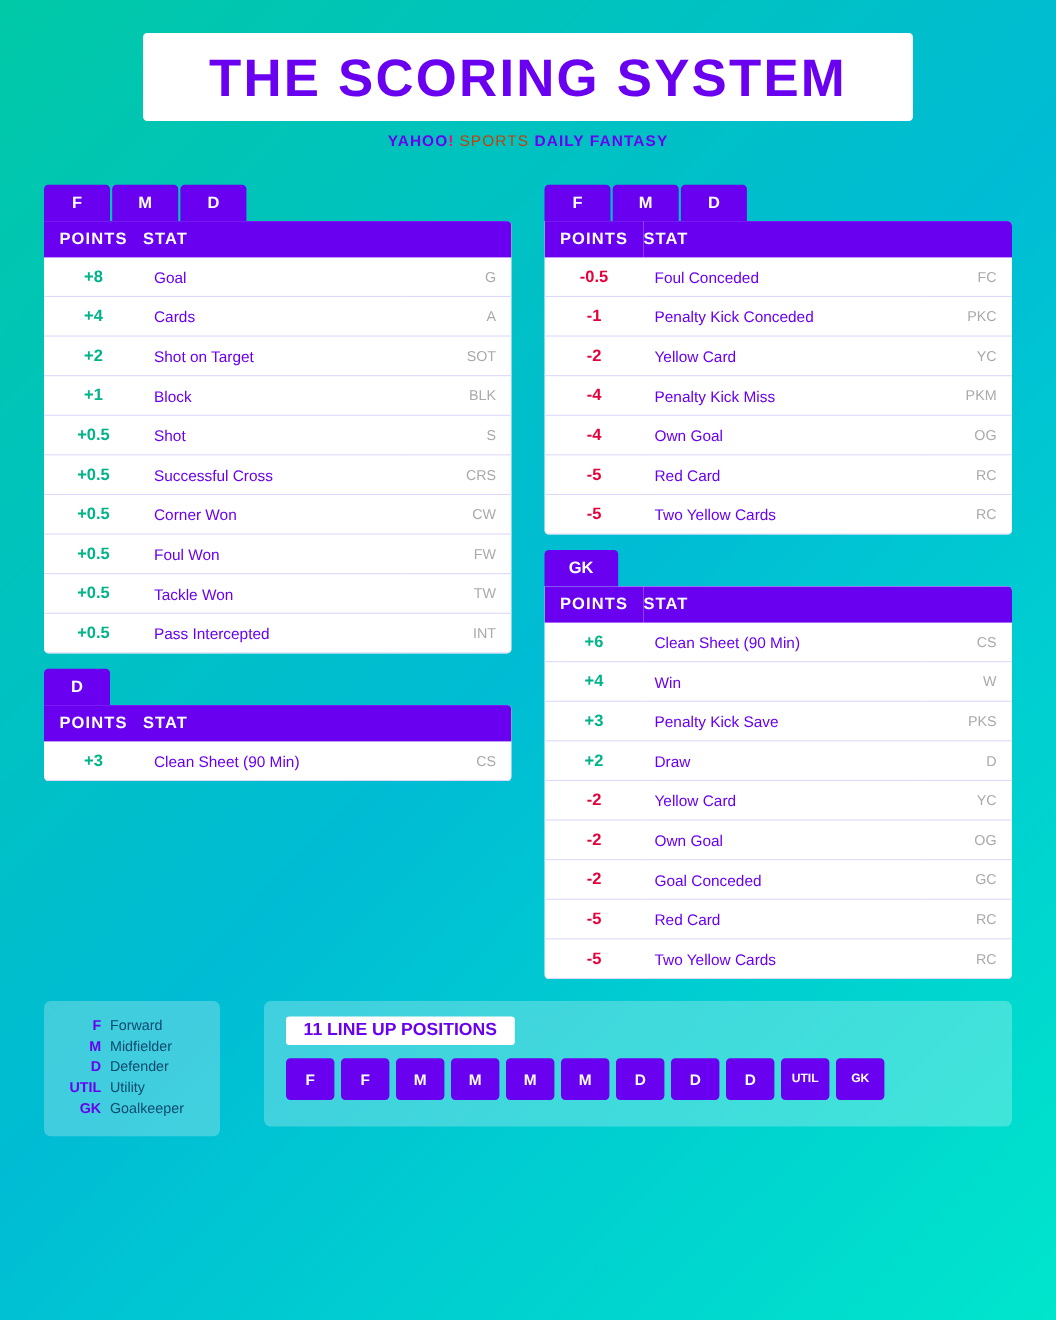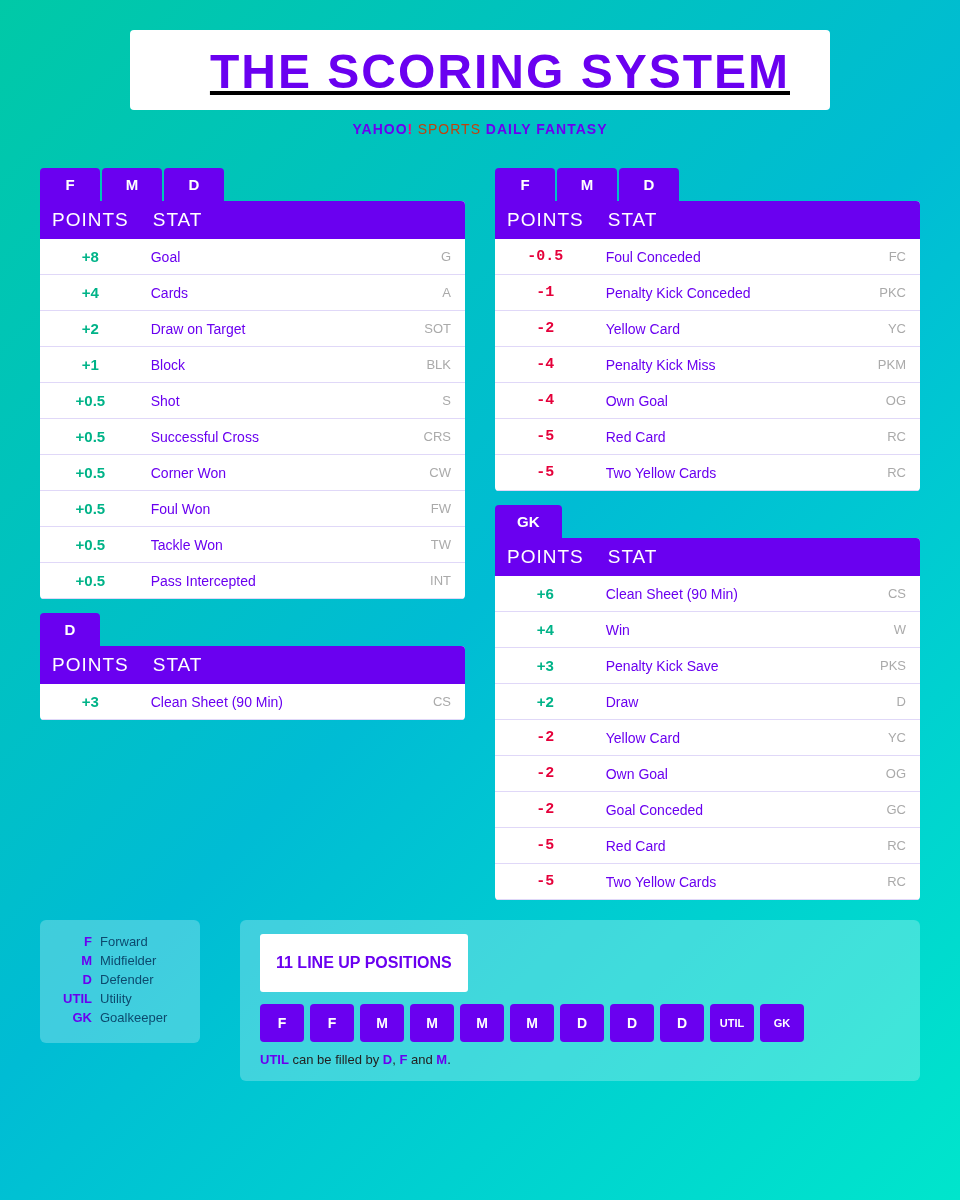--- a/index.html
+++ b/index.html
@@ -7,26 +7,25 @@
       width: 960px;
       min-height: 1200px;
       background: linear-gradient(135deg, #00c9a7 0%, #00bcd4 50%, #00e5cc 100%);
       font-family: Arial, Helvetica, sans-serif;
       padding: 30px 40px 30px 40px;
     }
 
     
     .title-box {
       background: white;
-      text-align: right;
+      text-align: center;
       padding: 18px 40px 14px;
       margin: 0 auto 10px;
       max-width: 700px;
       border-radius: 4px;
-      text-decoration: underline;
     }
     .title-box h1 {
       font-size: 48px;
       font-weight: 900;
       color: #6a00f0;
       letter-spacing: 2px;
       line-height: 1;
     }
     .subtitle {
       text-align: center;
@@ -91,23 +90,23 @@
       border-collapse: collapse;
       background: white;
       border-radius: 0 4px 4px 4px;
       overflow: hidden;
     }
     .scoring-table thead tr {
       background: #6a00f0;
     }
     .scoring-table thead th {
       color: white;
-      font-weight: 400;
-      font-size: 19px;
-      padding: 8px 12px;
+      font-weight: 700;
+      font-size: 15px;
+      padding: 8px 0;
       text-align: left;
       letter-spacing: 1px;
     }
     .scoring-table thead th:first-child {
       width: 90px;
       text-align: center;
     }
     .scoring-table tbody tr {
       border-bottom: 1px solid #e0d8f8;
     }
@@ -116,21 +115,20 @@
       font-size: 14px;
     }
     .scoring-table tbody td:first-child {
       text-align: center;
       font-weight: 900;
       font-size: 15px;
       color: #00b388;
     }
     .scoring-table tbody td.neg {
       color: #e5003a;
-      font-family: Liberation Mono, monospace;
     }
     .scoring-table tbody td.stat-name {
       color: #6a00f0;
       font-size: 14px;
       margin-top: 36px;
     }
     .scoring-table tbody td.abbr {
       color: #aaa;
       font-size: 13px;
       text-align: right;
@@ -188,21 +186,21 @@
       border-radius: 6px;
       padding: 14px 20px;
       flex: 1;
     }
     .lineup-title {
       font-size: 16px;
       font-weight: 900;
       color: #6a00f0;
       background: white;
       display: inline-block;
-      padding: 20px 16px;
+      padding: 4px 16px;
       border-radius: 3px;
       margin-bottom: 12px;
     }
     .lineup-positions {
       display: flex;
       gap: 6px;
       flex-wrap: wrap;
       margin-bottom: 10px;
     }
     .lineup-pos-badge {
@@ -265,21 +263,21 @@
       <td class="stat-name">Goal</td>
       <td class="abbr">G</td>
     </tr>
           <tr>
       <td class="">+4</td>
       <td class="stat-name">Cards</td>
       <td class="abbr">A</td>
     </tr>
           <tr>
       <td class="">+2</td>
-      <td class="stat-name">Draw on Target</td>
+      <td class="stat-name">Shot on Target</td>
       <td class="abbr">SOT</td>
     </tr>
           <tr>
       <td class="">+1</td>
       <td class="stat-name">Block</td>
       <td class="abbr">BLK</td>
     </tr>
           <tr>
       <td class="">+0.5</td>
       <td class="stat-name">Shot</td>
@@ -479,15 +477,14 @@
         <div class="lineup-pos-badge">M</div>
         <div class="lineup-pos-badge">M</div>
         <div class="lineup-pos-badge">M</div>
         <div class="lineup-pos-badge">M</div>
         <div class="lineup-pos-badge">D</div>
         <div class="lineup-pos-badge">D</div>
         <div class="lineup-pos-badge">D</div>
         <div class="lineup-pos-badge small">UTIL</div>
         <div class="lineup-pos-badge small">GK</div>
       </div>
-    <div class="lineup-note" id="lineup-note-el"><b>UTIL</b> can be filled by <b>D</b>, <b>F</b> and <b>M</b>.</div>
   </div>
 </div>
 
 </body></html>

